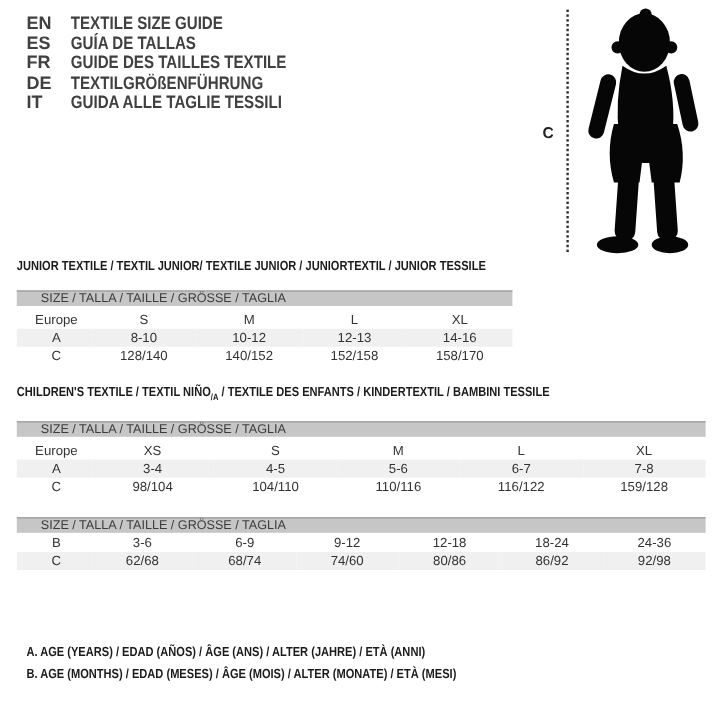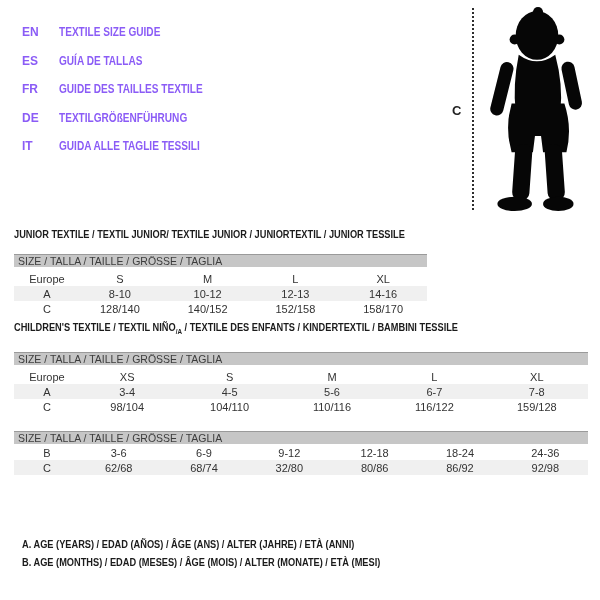--- a/index.html
+++ b/index.html
@@ -5,40 +5,40 @@
   * { margin:0; padding:0; box-sizing:border-box; }
   html,body { width:600px; height:600px; background:#ffffff; }
   body { font-family:"Liberation Sans", sans-serif; color:#1c1c1c; position:relative; overflow:hidden; }
   .page { position:absolute; inset:0; background:#fff; }
 
   
   .cond { display:inline-block; white-space:nowrap; transform:scaleX(0.84); transform-origin:0 50%; }
 
   
   .lang-list { position:absolute; top:12px; left:22px; }
-  .lang-row { display:flex; font-weight:bold; font-size:12px; line-height:16.5px; color:#8b5cf6;margin-top:12px; }
+  .lang-row { display:flex; font-weight:bold; font-size:15px; line-height:16.5px; color:#404040; }
   .lang-code { width:37px; flex:0 0 37px; }
 
   
   .fig-label { position:absolute; left:452px; top:103px; font-size:13px; font-weight:bold; color:#222; }
   .dotted-line { position:absolute; left:472px; top:8px; height:202px; width:0; border-left:2px dotted #2d2d2d; }
   .baby-svg { position:absolute; left:484px; top:4px; }
 
   
   .tbl-section { position:absolute; left:14px; }
-  #t1 { top:214px; width:413px;margin-top:12px; }
+  #t1 { top:214px; width:413px; }
   #t2 { top:319px; width:574px; }
   #t3 { top:425px; width:574px; }
   .tbl-title { font-size:11px; font-weight:bold; line-height:17px; color:#1b1b1b; }
   .tbl-title sub { font-size:7.5px; }
   #t1 .size-bar { margin-top:11px; }
   #t2 .size-bar { margin-top:12px; }
   #t3 .size-bar { margin-top:6px; }
   .size-bar { height:13px; background:#c6c6c6; border-top:1px solid #9a9a9a;
-              font-size:10.5px; line-height:12px; color:#3c3c3c; padding-left:4px; }
+              font-size:10.5px; line-height:12px; color:#3c3c3c; padding-left:20px; }
   table { width:100%; border-collapse:collapse; table-layout:fixed; margin-top:4px; }
   #t3 table { margin-top:1px; }
   col.lblcol { width:62px; }
   td { height:15px; font-size:11px; color:#333; text-align:center; padding:0; font-weight:normal; }
   td.lbl { text-align:center; padding-left:4px; }
   tr.shaded { background:#f0f0f0; }
 
   
   .legend { position:absolute; left:22px; top:536px; }
   .legend-line { font-size:11px; font-weight:bold; line-height:17.5px; color:#1b1b1b; }
@@ -197,21 +197,21 @@
         <td>6-9</td>
         <td>9-12</td>
         <td>12-18</td>
         <td>18-24</td>
         <td>24-36</td>
       </tr>
       <tr class="shaded">
         <td class="lbl">C</td>
         <td>62/68</td>
         <td>68/74</td>
-        <td>32/80</td>
+        <td>74/60</td>
         <td>80/86</td>
         <td>86/92</td>
         <td>92/98</td>
       </tr>
     </tbody>
       </table>
   </section>
 
   <div class="legend">
     <div class="legend-line">

